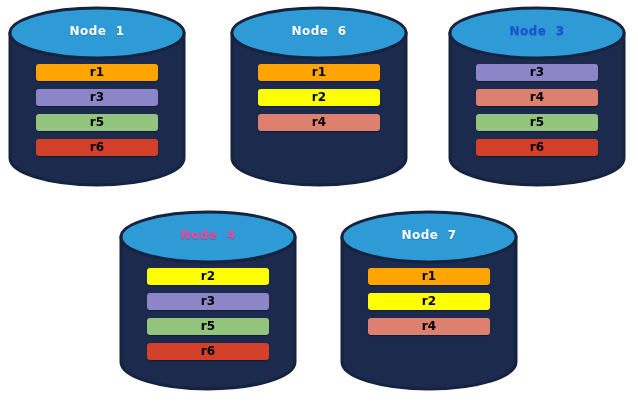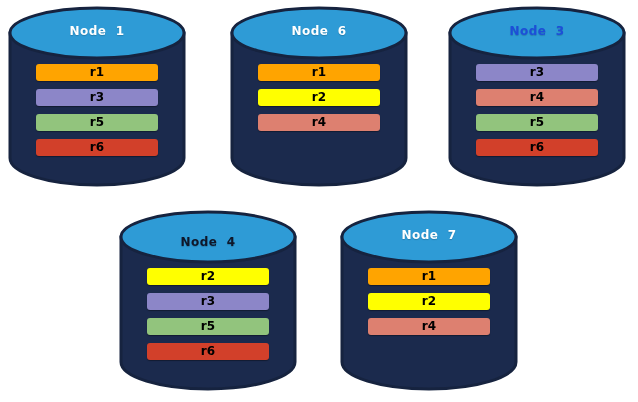--- a/index.html
+++ b/index.html
@@ -139,21 +139,21 @@
         <div class="bar" style="background: rgb(210, 64, 42);">
           <span class="bar-label" style="color: rgb(0, 0, 0);">r6</span>
         </div>
       </div>
     </div>
     <div class="node" style="left: 117px; top: 210px;">
       <svg class="cyl-svg" viewBox="0 0 182 182">
         <path d="M 4,27 L 4,152 A 87,27 0 0 0 178,152 L 178,27 Z" fill="#1b2a4d" stroke="#16233f" stroke-width="3"></path>
         <ellipse cx="91" cy="27" rx="87" ry="25" fill="#2e9bd6" stroke="#16233f" stroke-width="3"></ellipse>
       </svg>
-      <div class="node-title" style="color: #0f172a; margin-top: 7px;">Node  4</div>
+      <div class="node-title" style="color: #ec4899;">Node  4</div>
       <div class="bars">
         <div class="bar" style="background: rgb(255, 255, 0);">
           <span class="bar-label" style="color: rgb(0, 0, 0);">r2</span>
         </div>
         <div class="bar" style="background: rgb(140, 134, 200);">
           <span class="bar-label" style="color: rgb(0, 0, 0);">r3</span>
         </div>
         <div class="bar" style="background: rgb(146, 196, 125);">
           <span class="bar-label" style="color: rgb(0, 0, 0);">r5</span>
         </div>

